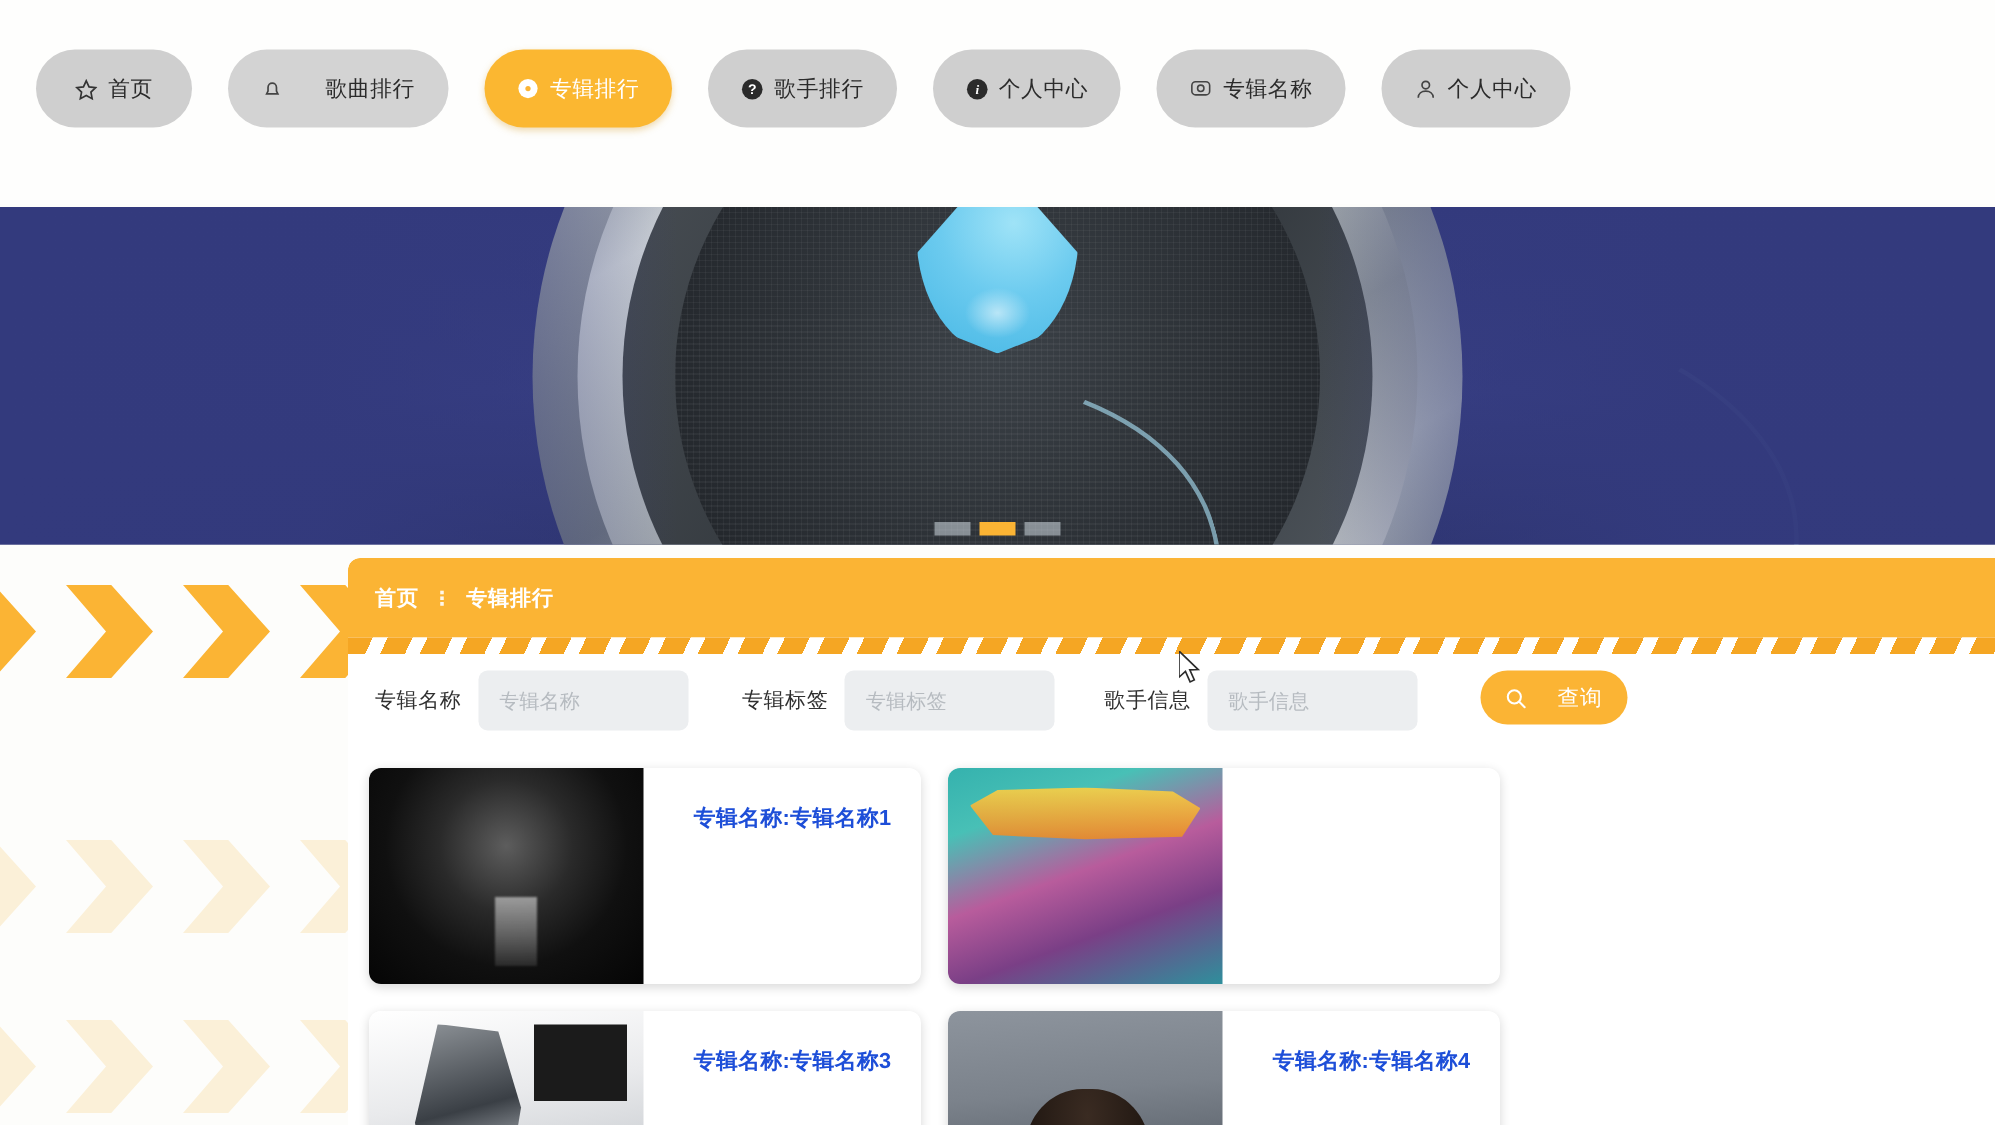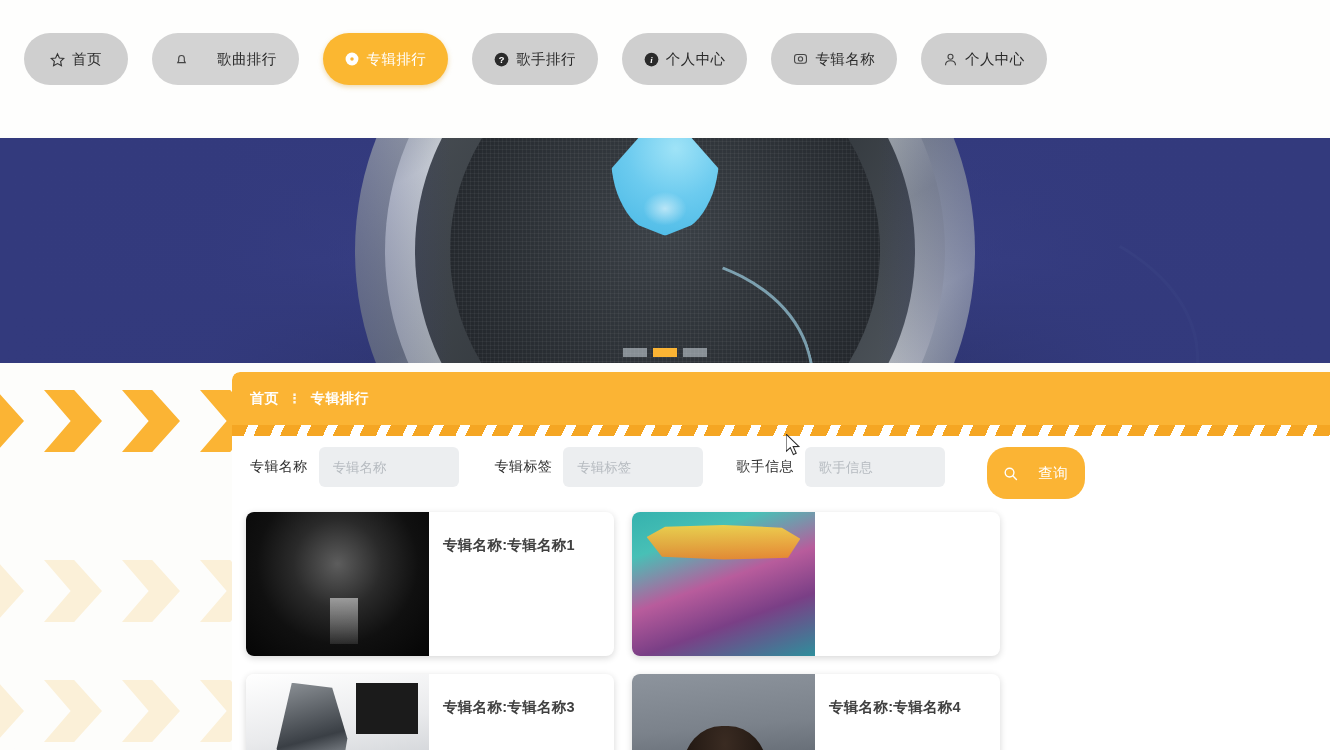--- a/index.html
+++ b/index.html
@@ -168,21 +168,21 @@
     font-size: 13.5px;
     color: #3a3a3a;
     font-family: "Liberation Sans", "DejaVu Sans", sans-serif;
     outline: none;
   }
   .field-input::placeholder { color: #b6bbc0; }
   .gap-a { width: 36px; }
   .gap-b { width: 33px; }
   .gap-c { width: 42px; }
   .btn-search {
-    width: 98px; height: 52px;
+    width: 98px; height: 36px;
     border: none; border-radius: 20px;
     background: #fbb434;
     color: #ffffff;
     font-size: 14.5px;
     display: flex; align-items: center; justify-content: center; gap: 20px;
     cursor: pointer;
     font-family: "Liberation Sans", "DejaVu Sans", sans-serif;
     letter-spacing: .5px;
   }
 
@@ -208,22 +208,22 @@
     width: 183px; height: 144px; flex: none;
     border-radius: 6px 0 0 6px;
     background-size: cover; background-position: center;
     position: relative;
     overflow: hidden;
   }
   .card-body {
     flex: 1; padding: 24px 0 0 14px;
   }
   .card-title {
-    font-size: 14.5px; font-weight: 700; color: #404040;
-    white-space: nowrap; letter-spacing: .3px;
+    font-size: 14.5px; font-weight: 700; color: #1d4ed8;
+    white-space: nowrap; letter-spacing: .3px; text-align: center;
   }
 
   
   .art1 { background:
       radial-gradient(circle at 50% 36%, #5d5d5d 0%, #2a2a2a 34%, #101010 62%, #050505 100%); }
   .art1::after { content:""; position:absolute; left:46%; bottom:8%; width:28px; height:46px;
       background: linear-gradient(180deg, rgba(190,190,190,.75), rgba(120,120,120,.25)); filter: blur(.6px); }
   .art2 { background:
       linear-gradient(160deg,#35b2ae 0%, #48c0b6 22%, #b85c9c 48%, #7a3f86 70%, #2f8f9c 100%); }
   .art2::after { content:""; position:absolute; left:8%; top:9%; width:84%; height:24%;

